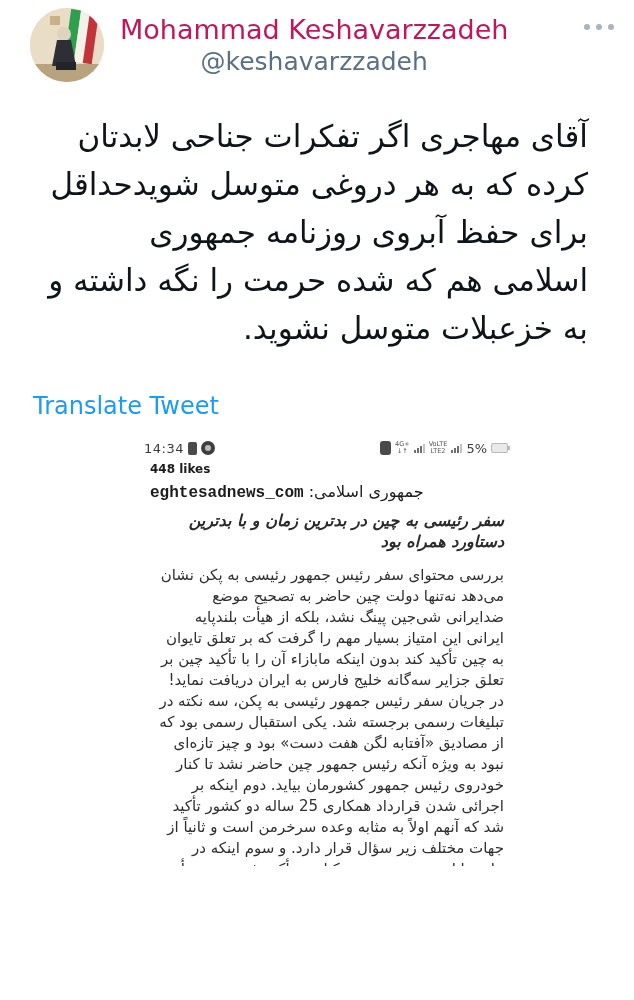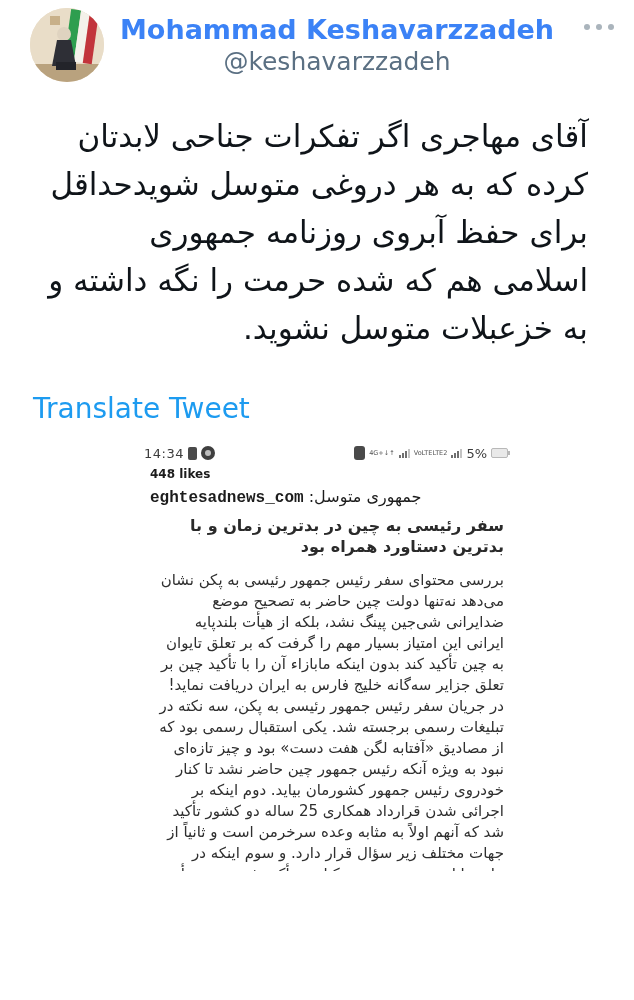--- a/index.html
+++ b/index.html
@@ -19,24 +19,24 @@
   .avatar {
     width: 74px; height: 74px;
     border-radius: 50%;
     overflow: hidden;
     flex: 0 0 auto;
     background: #e9ddc8;
   }
   .avatar svg { display: block; }
   .header-names { margin-left: 16px; padding-top: 6px; min-width: 0; }
   .display-name {
-    font-weight: bold;
+    font-weight: normal;
     font-size: 27px;
     line-height: 32px;
-    color: #3b82f6;
+    color: #be185d;
     white-space: nowrap;
   }
   .handle {
     font-size: 25px;
     line-height: 32px;
     color: #5b7083;
     white-space: nowrap;
     text-align: center;
   }
   .more-menu {
@@ -57,21 +57,21 @@
     font-size: 31px;
     line-height: 48px;
     padding: 14px 30px 0 30px;
     color: #0f1419;
   }
   .tweet-text p { margin: 16px; }
   .hashtag { color: #1d9bf0; }
   .translate-link {
     display: inline-block;
     margin: 24px 0 0 33px;
-    font-size: 28px;
+    font-size: 24px;
     color: #1d9bf0;
     cursor: pointer;
   }
   
   .phone-card {
     margin: 18px 0 16px 142px;
     width: 368px;
     height: 428px;
     overflow: hidden;
     background: #ffffff;
@@ -106,21 +106,21 @@
     width: 6px; height: 6px;
     border-radius: 50%;
     background: #bdbdbd;
   }
   .sb-sq {
     width: 11px; height: 14px;
     background: #4a4a4a;
     border-radius: 3px;
   }
   .micro-stack {
-    display: flex; flex-direction: row;
+    display: flex; flex-direction: column;
     font-size: 6.5px; line-height: 7px;
     color: #555; text-align: center;
   }
   .sb-bars { display: flex; align-items: flex-end; gap: 1px; }
   .sb-bars i { display: block; width: 2px; background: #6f6f6f; }
   .sb-bars i:nth-child(1){ height: 3px; }
   .sb-bars i:nth-child(2){ height: 5px; }
   .sb-bars i:nth-child(3){ height: 7px; }
   .sb-bars i:nth-child(4){ height: 9px; background:#c3c3c3; }
   .sb-batt {
@@ -154,20 +154,21 @@
   .caption-row .ig-username { font-weight: bold; font-family: Liberation Mono, monospace; }
   .ig-headline {
     direction: rtl;
     text-align: right;
     font-weight: bold;
     font-size: 16px;
     line-height: 21px;
     color: #2a2a2a;
     margin-top: 8px;
     padding: 0 6px 0 40px;
+    font-style: italic;
   }
   .ig-body {
     direction: rtl;
     text-align: right;
     font-size: 15px;
     line-height: 21px;
     color: #2f2f2f;
     margin-top: 13px;
     padding: 0 6px 0 16px;
   }
@@ -239,17 +240,17 @@
           <i></i>
           <i></i>
         </span>
       <span>5%</span>
       <span class="sb-batt"></span>
     </div>
   </div>
   <div class="likes-row">448 likes</div>
   <div class="caption-row">
     <span class="ig-username">eghtesadnews_com</span>
-    <span dir="rtl">جمهوری متوسل:</span>
+    <span dir="rtl">جمهوری اسلامی:</span>
   </div>
   <div class="ig-headline">سفر رئیسی به چین در بدترین زمان و با بدترین دستاورد همراه بود</div>
   <div class="ig-body">بررسی محتوای سفر رئیس جمهور رئیسی به پکن نشان می‌دهد نه‌تنها دولت چین حاضر به تصحیح موضع ضدایرانی شی‌جین پینگ نشد، بلکه از هیأت بلندپایه ایرانی این امتیاز بسیار مهم را گرفت که بر تعلق تایوان به چین تأکید کند بدون اینکه مابازاء آن را با تأکید چین بر تعلق جزایر سه‌گانه خلیج فارس به ایران دریافت نماید! در جریان سفر رئیس جمهور رئیسی به پکن، سه نکته در تبلیغات رسمی برجسته شد. یکی استقبال رسمی بود که از مصادیق «آفتابه لگن هفت دست» بود و چیز تازه‌ای نبود به ویژه آنکه رئیس جمهور چین حاضر نشد تا کنار خودروی رئیس جمهور کشورمان بیاید. دوم اینکه بر اجرائی شدن قرارداد همکاری 25 ساله دو کشور تأکید شد که آنهم اولاً به مثابه وعده سرخرمن است و ثانیاً از جهات مختلف زیر سؤال قرار دارد. و سوم اینکه در بیانیه پایانی سفر، بر چین یکپارچه تأکید شد، یعنی هیأت ایرانی بر تعلق تایوان به چین تأکید کرد بدون آنکه دولت چین را وادار کند به مالکیت ایران و بر جزایر سه‌گانه ایرانی ابوموسی، تنب بزرگ و تنب کوچک اعتراف و موضع خلاف رئیس جمهور شی‌جین پینگ را تصحیح کند. در حقیقت اگر چین تایوان را جزء لاینفک خاک خود می‌داند باید موضع مشابهی درباره جزایر ایرانی اتخاذ می‌کرد.</div>
 </div>
 
 </body></html>

